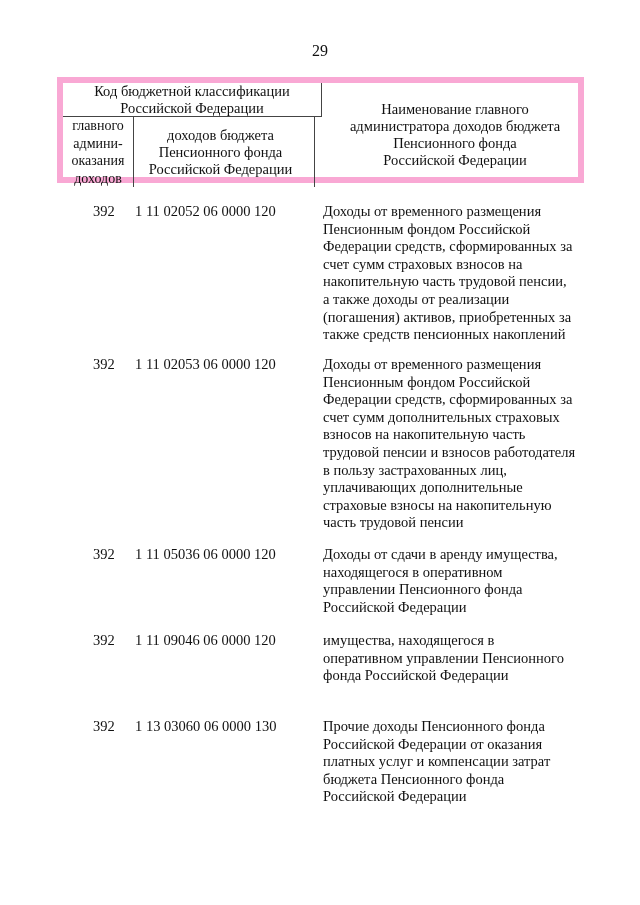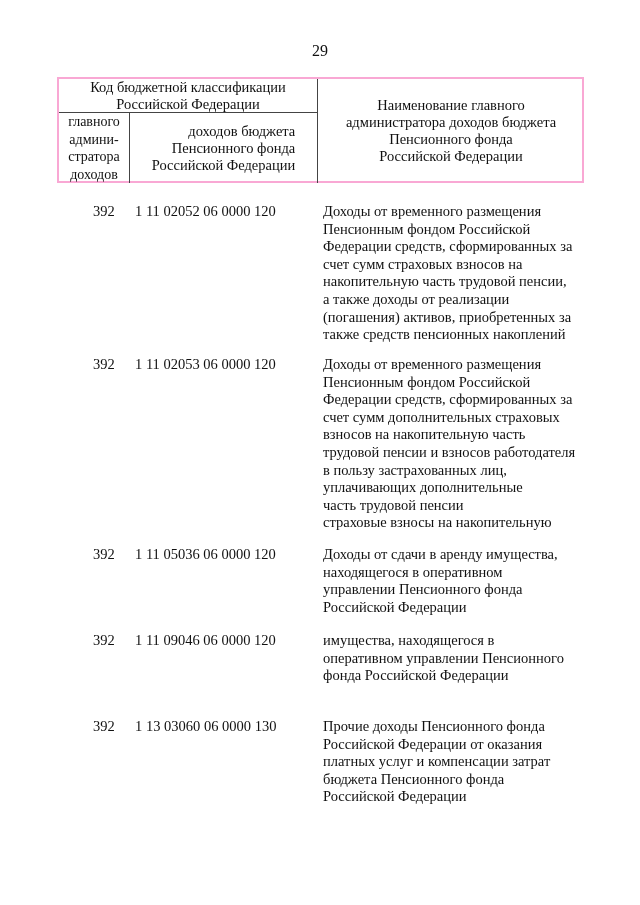--- a/index.html
+++ b/index.html
@@ -7,27 +7,27 @@
     width: 640px; height: 905px; position: relative; overflow: hidden;
     font-family: "Liberation Serif", "DejaVu Serif", serif;
     color: #111111;
   }
   .page-number {
     position: absolute; top: 42px; left: 0; width: 640px;
     text-align: center; font-size: 16px; line-height: 18px;
   }
   .hdr {
     position: absolute; left: 57px; top: 77px; width: 527px; height: 106px;
-    border: 2px solid #f9a8d4; box-sizing: border-box;
+    border: 6px solid #f9a8d4; box-sizing: border-box;
   }
   .hdr-cell { position: absolute; box-sizing: border-box; text-align: center;
     font-size: 14.5px; line-height: 17px; display: flex; align-items: center; justify-content: center; }
   .c-kbk { left: 0; top: 0; width: 259px; height: 34px; border-right: 1px solid #444; border-bottom: 1px solid #444; }
   .c-adm { left: 0; top: 34px; width: 71px; height: 70px; border-right: 1px solid #444; font-size: 14px; line-height: 17.5px; }
-  .c-inc { left: 71px; top: 34px; width: 188px; height: 70px; border-right: 1px solid #444; text-align: right; }
+  .c-inc { left: 64px; top: 34px; width: 188px; height: 70px; border-right: 1px solid #444; }
   .c-name { left: 259px; top: 0; width: 266px; height: 104px; }
   .rows { position: absolute; left: 0; top: 0; width: 640px; }
   .row { position: absolute; left: 0; width: 640px; font-size: 14.5px; line-height: 17.6px; }
   .r-adm { position: absolute; left: 93px; top: 0; text-align: center; }
   .r-code { position: absolute; left: 135px; top: 0; white-space: nowrap; }
   .r-desc { position: absolute; left: 316px; top: 0; width: 275px; margin-left: 7px; }
   .r-desc span { display: block; white-space: nowrap; }
 </style>
 </head>
 <body>
@@ -38,21 +38,21 @@
   <div class="hdr-cell c-kbk">
     <div>
       <div>Код бюджетной классификации</div>
       <div>Российской Федерации</div>
     </div>
   </div>
   <div class="hdr-cell c-adm">
     <div>
       <div>главного</div>
       <div>админи-</div>
-      <div>стратора</div>
+      <div>оказания</div>
       <div>доходов</div>
     </div>
   </div>
   <div class="hdr-cell c-inc">
     <div>
       <div>доходов бюджета</div>
       <div>Пенсионного фонда</div>
       <div>Российской Федерации</div>
     </div>
   </div>
@@ -86,22 +86,22 @@
       <div class="r-code">1 11 02053 06 0000 120</div>
       <div class="r-desc">
         <span>Доходы от временного размещения</span>
         <span>Пенсионным фондом Российской</span>
         <span>Федерации средств, сформированных за</span>
         <span>счет сумм дополнительных страховых</span>
         <span>взносов на накопительную часть</span>
         <span>трудовой пенсии и взносов работодателя</span>
         <span>в пользу застрахованных лиц,</span>
         <span>уплачивающих дополнительные</span>
+        <span>страховые взносы на накопительную</span>
         <span>часть трудовой пенсии</span>
-        <span>страховые взносы на накопительную</span>
       </div>
     </div>
     <div class="row" style="top: 546px;">
       <div class="r-adm">392</div>
       <div class="r-code">1 11 05036 06 0000 120</div>
       <div class="r-desc">
         <span>Доходы от сдачи в аренду имущества,</span>
         <span>находящегося в оперативном</span>
         <span>управлении Пенсионного фонда</span>
         <span>Российской Федерации</span>

